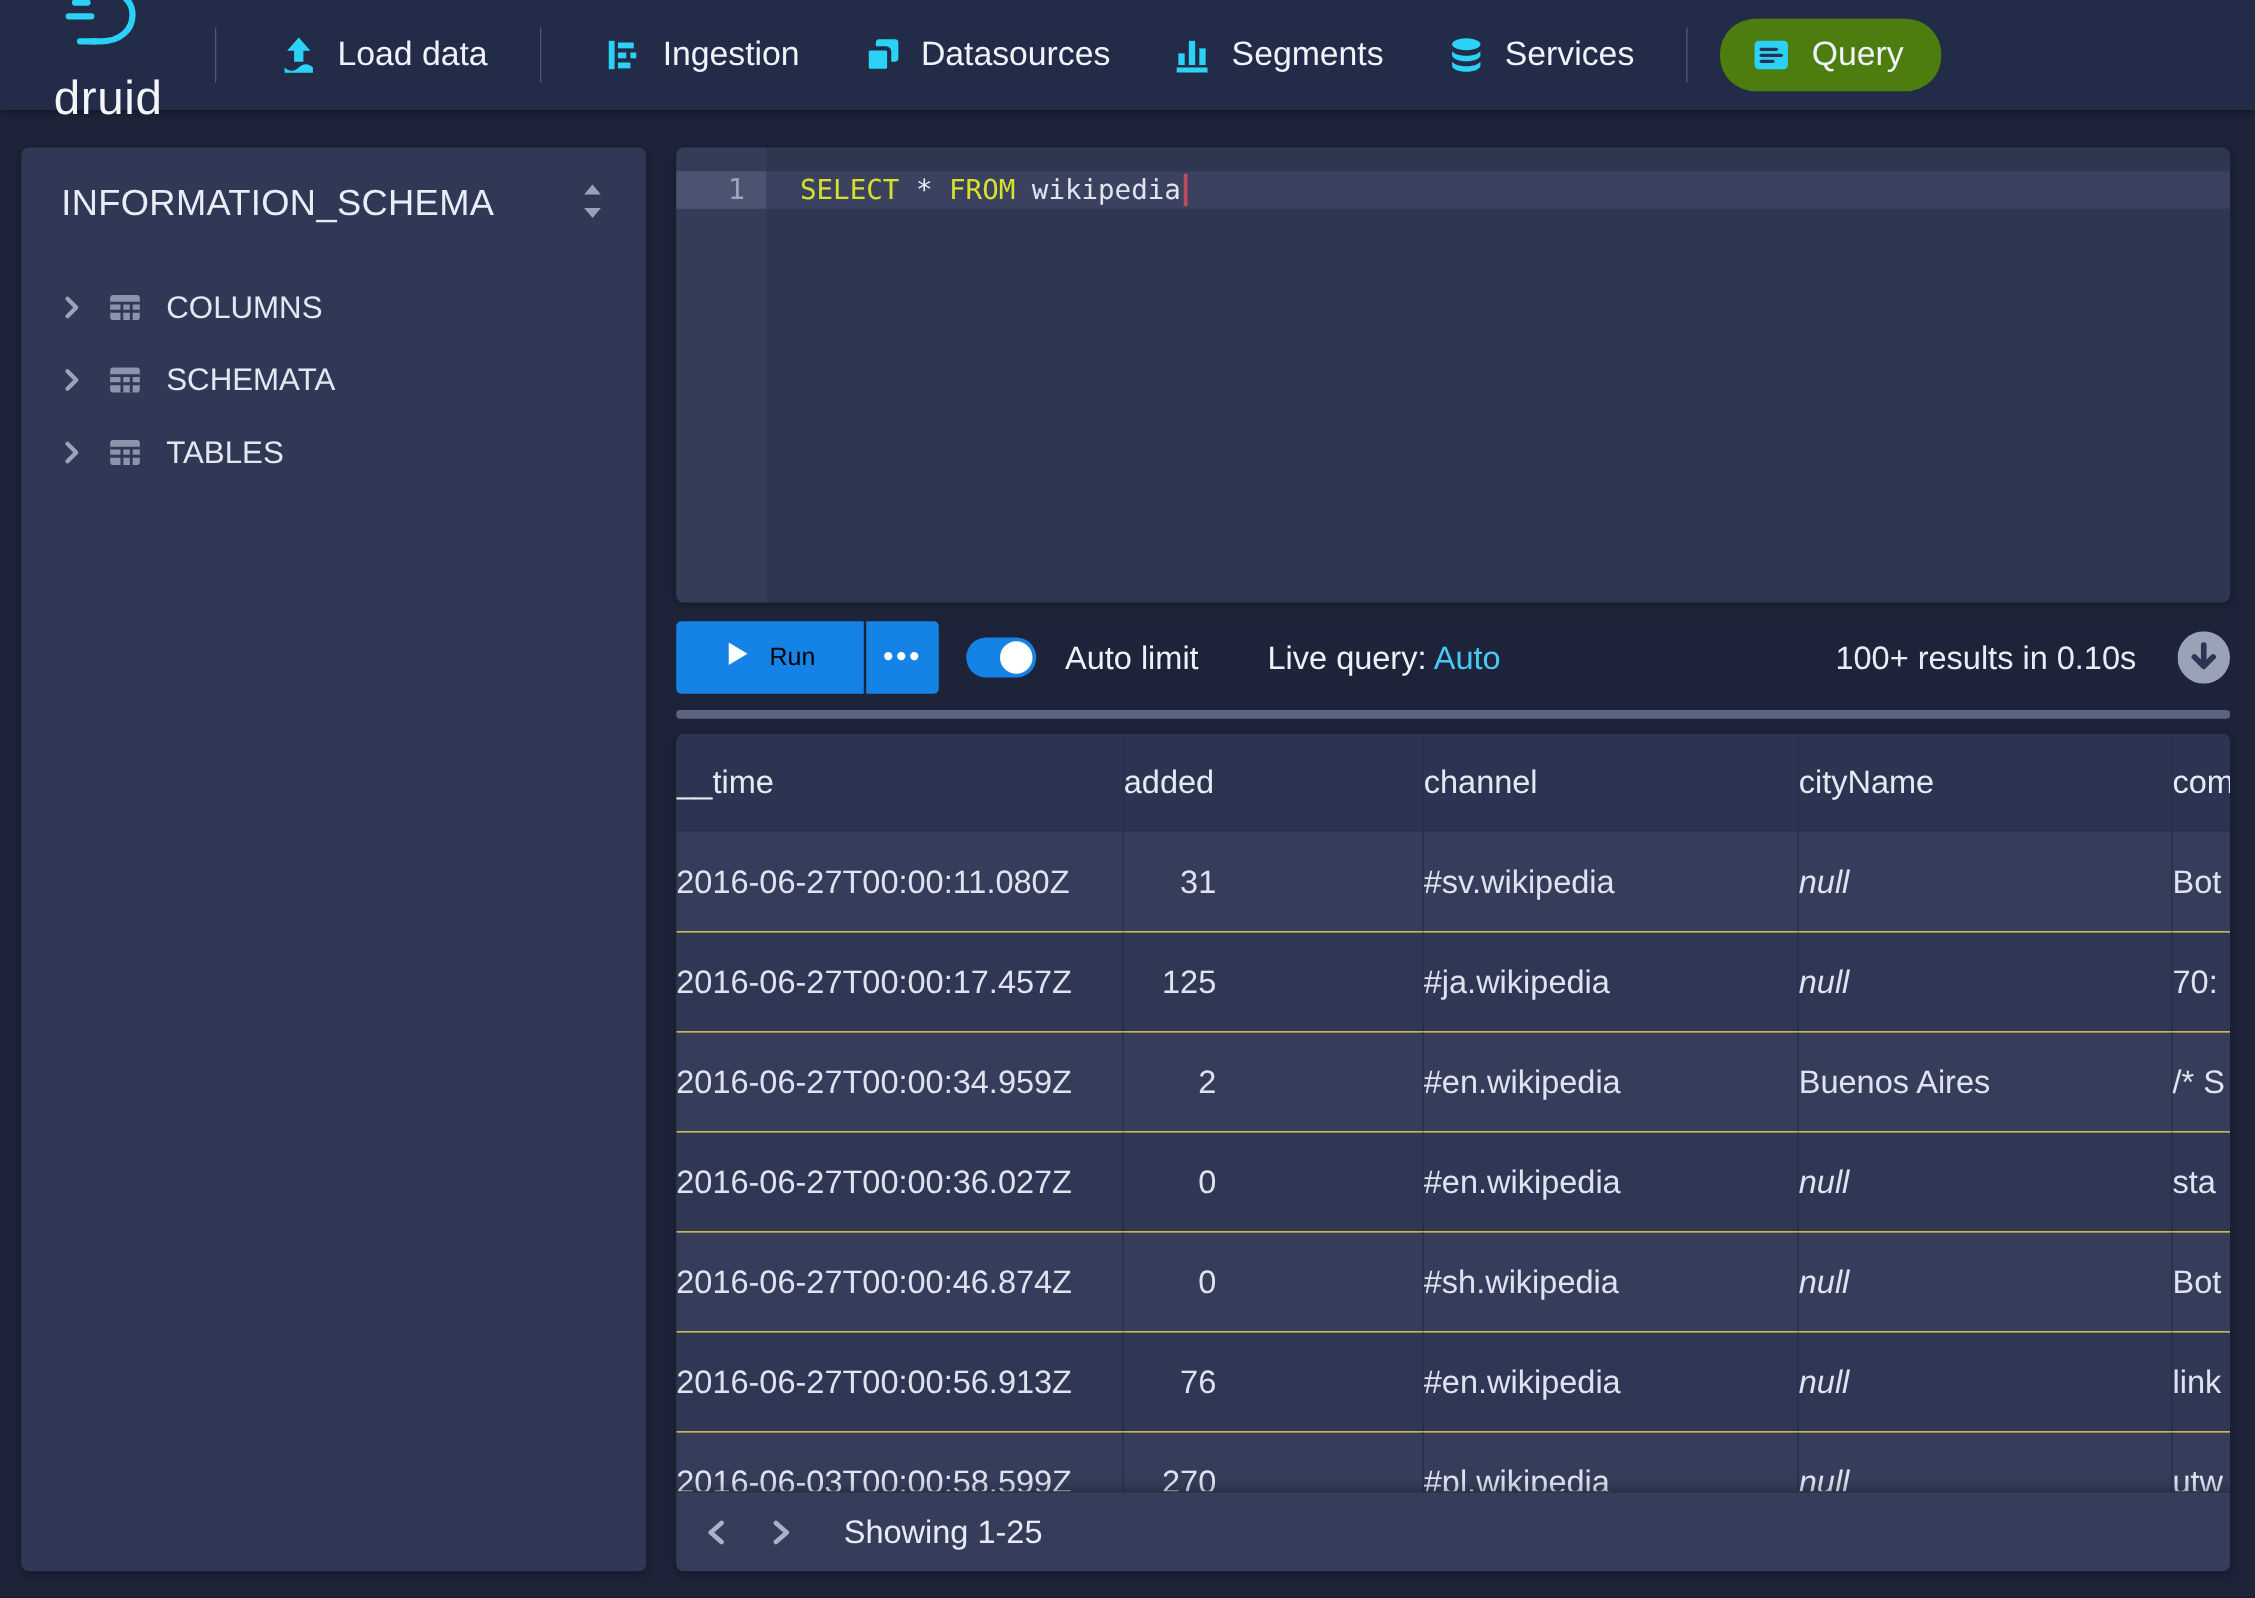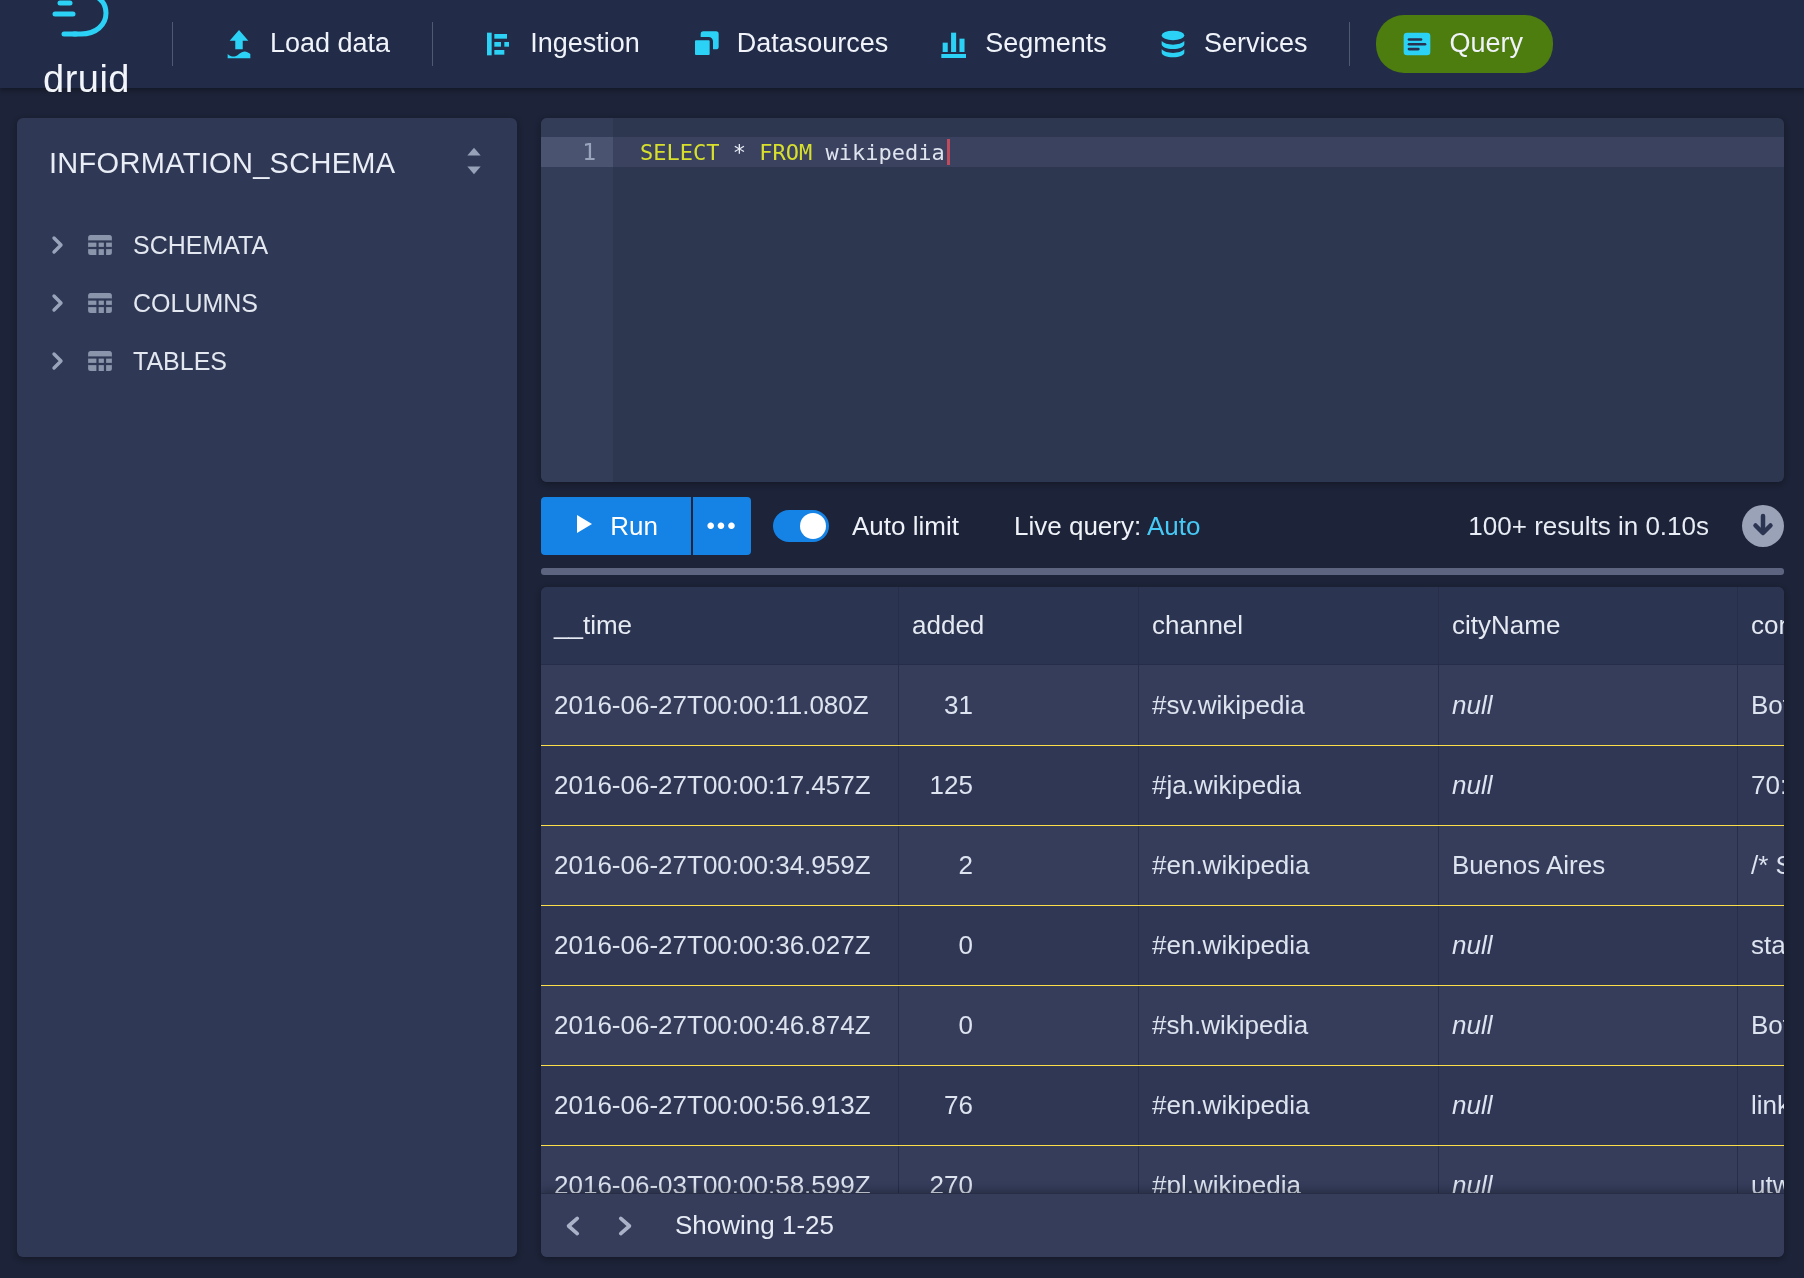--- a/index.html
+++ b/index.html
@@ -40,21 +40,21 @@
                font-family:"DejaVu Sans Mono", monospace; font-size:22px; white-space:pre; }
   .tok-kw { color:#d8e02c;text-align:right; }
   .tok-plain { color:#e8ecf5; }
   .tok-id { color:#dfe4ef; }
   .cursor { width:3px; height:26px; background:#c04b5c; margin-left:2px; }
 
   
   .run-bar { position:absolute; left:541px; top:497px; width:1243px; height:58px; }
   .btn-run { position:absolute; left:0; top:0; width:150px; height:58px; background:#1583e6; border:none;
              border-radius:4px 0 0 4px; display:flex; align-items:center; justify-content:center; gap:16px;
-             color:#ffffff; font-size:26px; font-family:inherit; cursor:pointer; }
+             color:#000000; font-size:20px; font-family:inherit; cursor:pointer; }
   .btn-more { position:absolute; left:152px; top:0; width:58px; height:58px; background:#1583e6; border:none;
               border-radius:0 4px 4px 0; color:#fff; font-size:24px; letter-spacing:2px; cursor:pointer;
               display:flex; align-items:center; justify-content:center; font-family:inherit; }
   .switch { position:absolute; left:232px; top:13px; width:56px; height:32px; background:#1583e6;
             border-radius:16px; cursor:pointer; }
   .knob { position:absolute; left:27px; top:3px; width:26px; height:26px; background:#fff; border-radius:50%; }
   .auto-limit { position:absolute; left:311px; top:0; line-height:58px; color:#eef1f7; font-size:26px; }
   .live-query { position:absolute; left:473px; top:0; line-height:58px; color:#eef1f7; font-size:26px; }
   .live-query .lq-value { color:#47c9f5; cursor:pointer; }
   .results-summary { position:absolute; right:75px; top:0; line-height:58px; color:#e8ecf4; font-size:26px; }
@@ -67,21 +67,21 @@
   .results { position:absolute; left:541px; top:587px; width:1243px; height:670px; background:#303853;
              border-radius:6px; overflow:hidden; box-shadow:0 2px 6px rgba(0,0,0,.3); }
   .tgrid { display:grid; grid-template-columns:358px 240px 300px 299px 1fr; }
   .thead { height:78px; background:#2b3450; border-bottom:1px solid #262d49; }
   .thead .cell { display:flex; align-items:center; color:#e4e9f2; font-size:26px; }
   .tbody { position:absolute; left:0; top:78px; right:0; bottom:0; overflow:hidden; }
   .trow { height:80px; }
   .trow:nth-child(odd) { background:#353d5b; }
   .trow:nth-child(even) { background:#2f3754; }
   .trow + .trow { border-top:1px solid #fde047; }
-  .cell { padding-left:13px; border-right:1px solid #272e4a; overflow:hidden; white-space:nowrap; }
+  .cell { border-right:1px solid #272e4a; overflow:hidden; white-space:nowrap; }
   .cell:last-child { border-right:none; }
   .trow .cell { display:flex; align-items:center; color:#dde3ef; font-size:26px; }
   .cell.num { justify-content:flex-end; padding-right:165px; }
   .is-null { font-style:italic; color:#ccd3e3; }
 
   .tfoot { position:absolute; left:0; right:0; bottom:0; height:64px; background:#353d5b; z-index:3;
            border-top:1px solid rgba(0,0,0,.25); box-shadow:0 -3px 8px rgba(0,0,0,.25);
            display:flex; align-items:center; }
   .page-btn { width:30px; height:30px; background:transparent; border:none; cursor:pointer; padding:0;
               margin-left:20px; display:flex; align-items:center; justify-content:center; }
@@ -204,40 +204,40 @@
           <svg width="30" height="30" viewBox="0 0 24 24">
             <rect x="2.5" y="4" width="19" height="16" rx="2" fill="#8a94ab"></rect>
             <g stroke="#2f3854" stroke-width="1.8">
               <line x1="2.5" y1="9.2" x2="21.5" y2="9.2"></line>
               <line x1="2.5" y1="14.4" x2="21.5" y2="14.4"></line>
               <line x1="10" y1="9.2" x2="10" y2="20"></line>
               <line x1="16" y1="9.2" x2="16" y2="20"></line>
             </g>
           </svg>
         </span>
-        <span class="tree-label">SCHEMATA</span>
+        <span class="tree-label">COLUMNS</span>
       </div>
       <div class="tree-item">
         <span class="chev">
           <svg width="24" height="24" viewBox="0 0 24 24" fill="none" stroke="#99a3ba" stroke-width="3.4" stroke-linecap="round" stroke-linejoin="round">
               <path d="M9 5 l7 7 -7 7"></path>
             </svg>
         </span>
         <span class="ticon">
           <svg width="30" height="30" viewBox="0 0 24 24">
             <rect x="2.5" y="4" width="19" height="16" rx="2" fill="#8a94ab"></rect>
             <g stroke="#2f3854" stroke-width="1.8">
               <line x1="2.5" y1="9.2" x2="21.5" y2="9.2"></line>
               <line x1="2.5" y1="14.4" x2="21.5" y2="14.4"></line>
               <line x1="10" y1="9.2" x2="10" y2="20"></line>
               <line x1="16" y1="9.2" x2="16" y2="20"></line>
             </g>
           </svg>
         </span>
-        <span class="tree-label">COLUMNS</span>
+        <span class="tree-label">SCHEMATA</span>
       </div>
       <div class="tree-item">
         <span class="chev">
           <svg width="24" height="24" viewBox="0 0 24 24" fill="none" stroke="#99a3ba" stroke-width="3.4" stroke-linecap="round" stroke-linejoin="round">
               <path d="M9 5 l7 7 -7 7"></path>
             </svg>
         </span>
         <span class="ticon">
           <svg width="30" height="30" viewBox="0 0 24 24">
             <rect x="2.5" y="4" width="19" height="16" rx="2" fill="#8a94ab"></rect>

